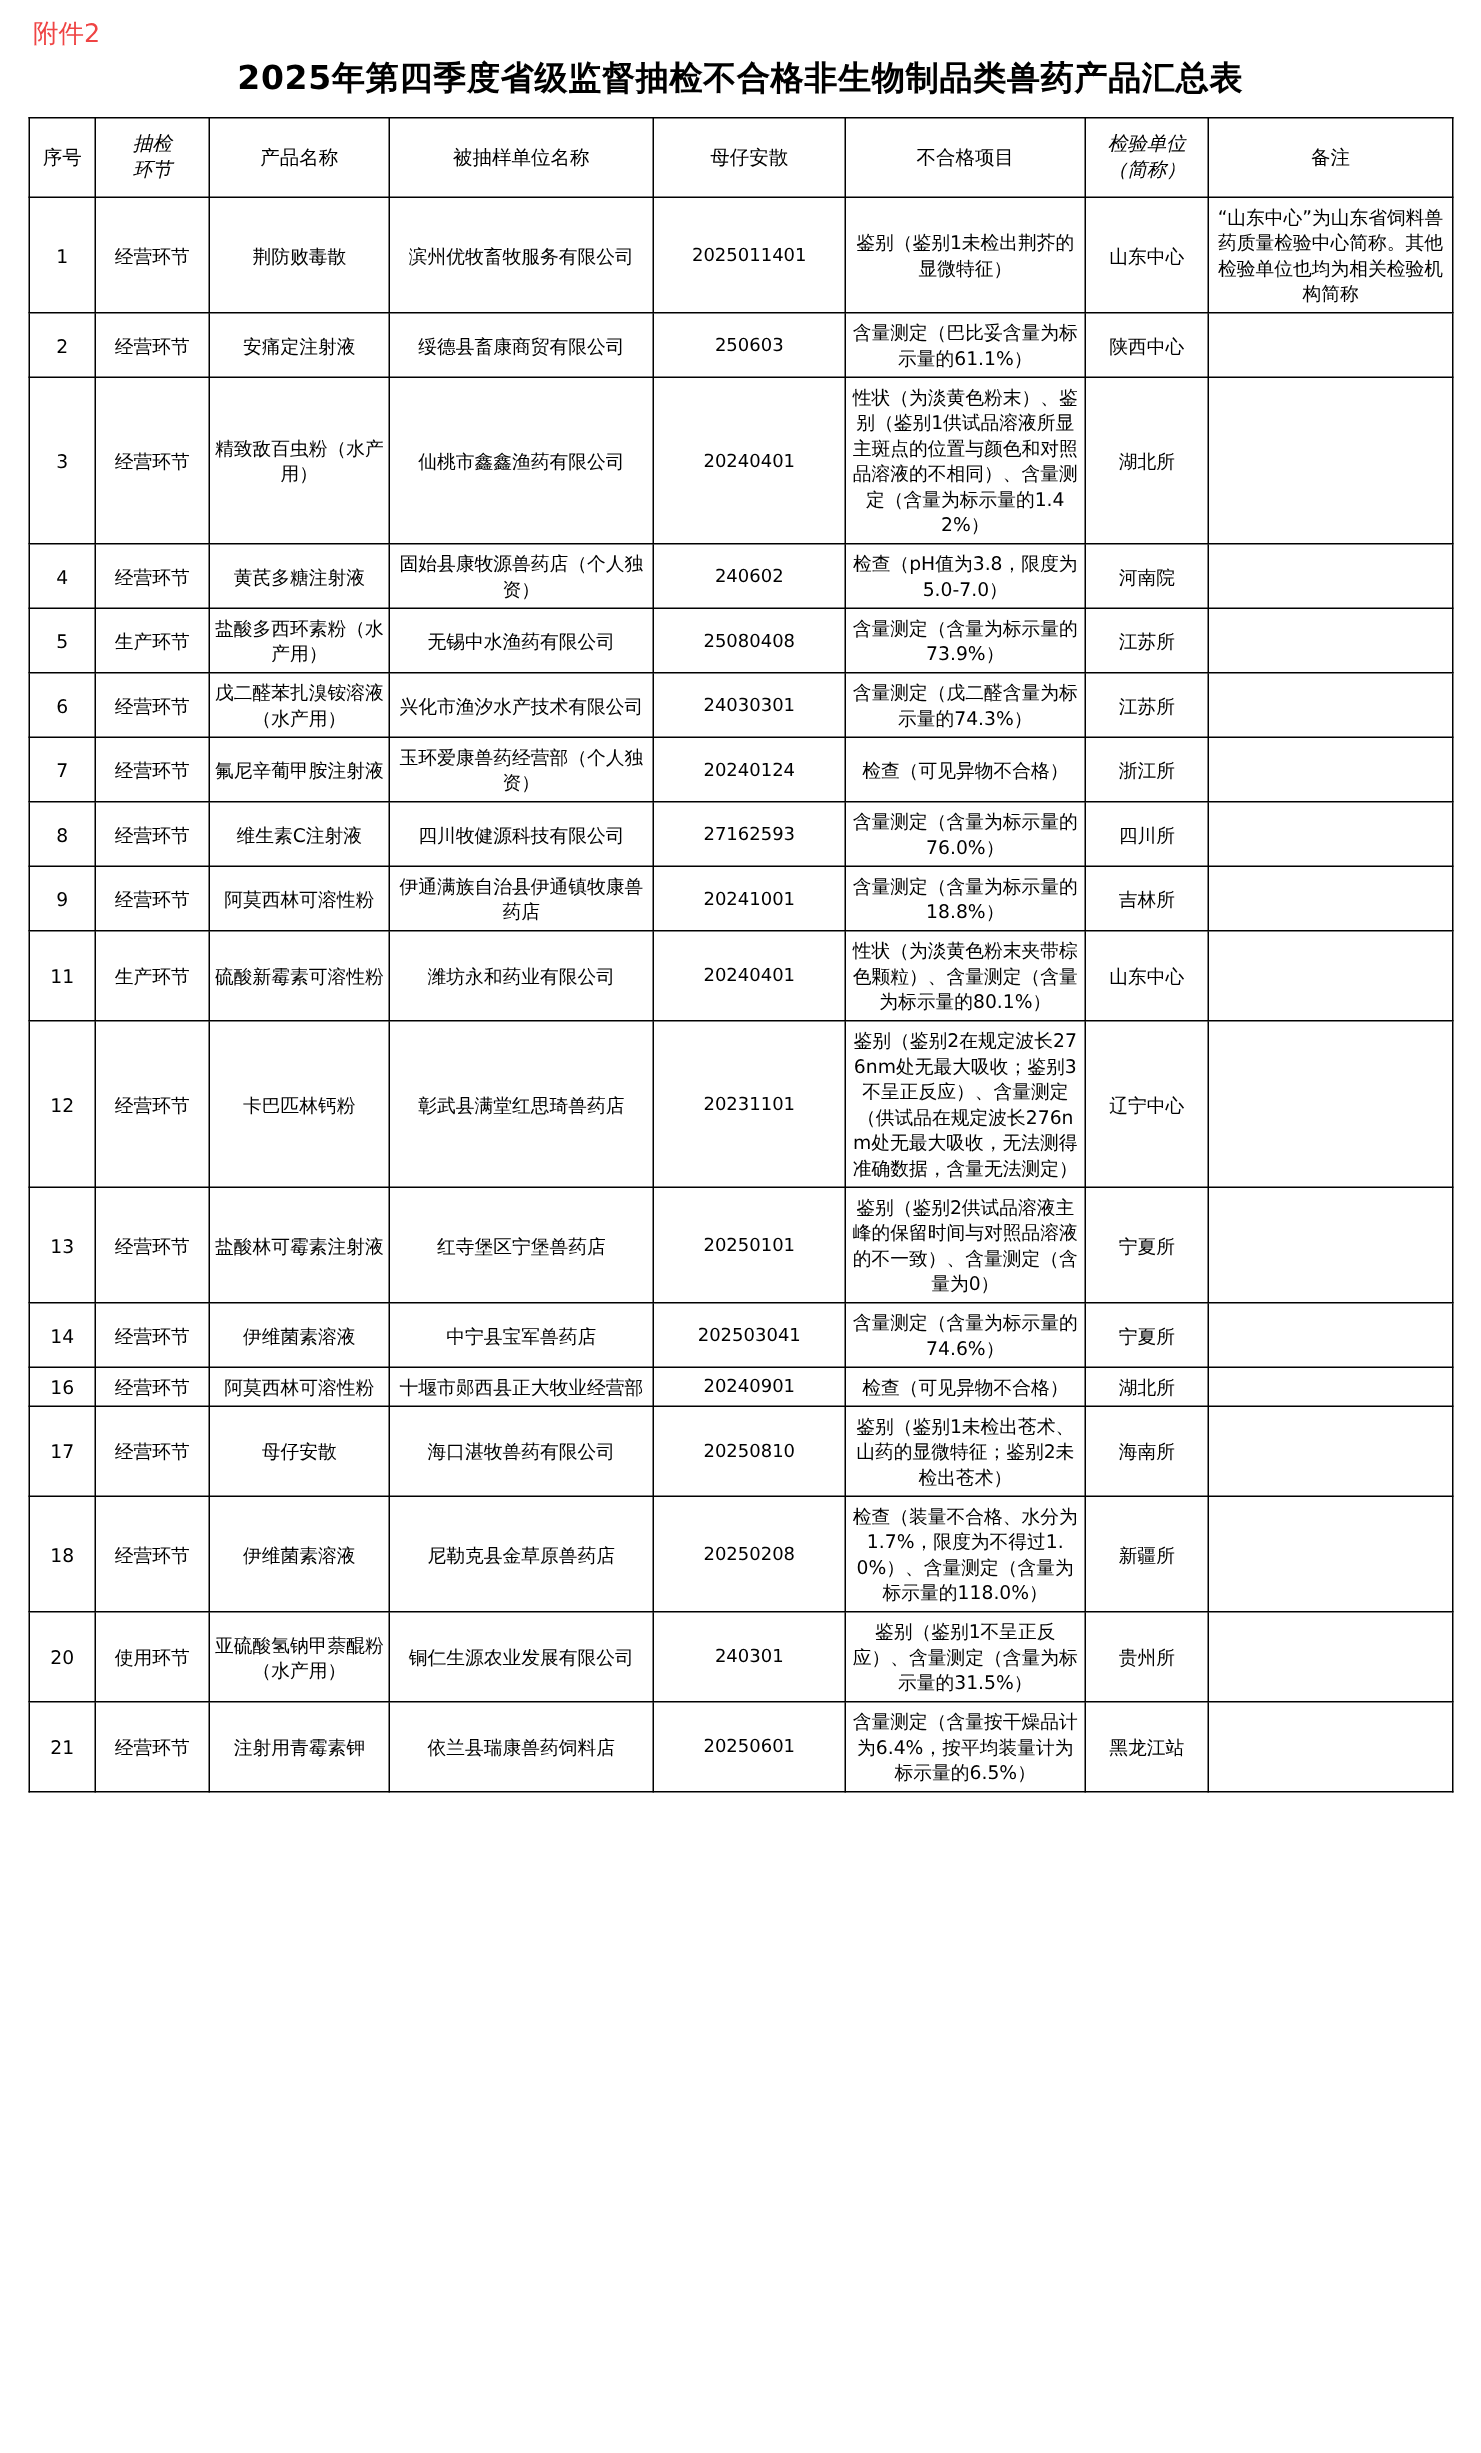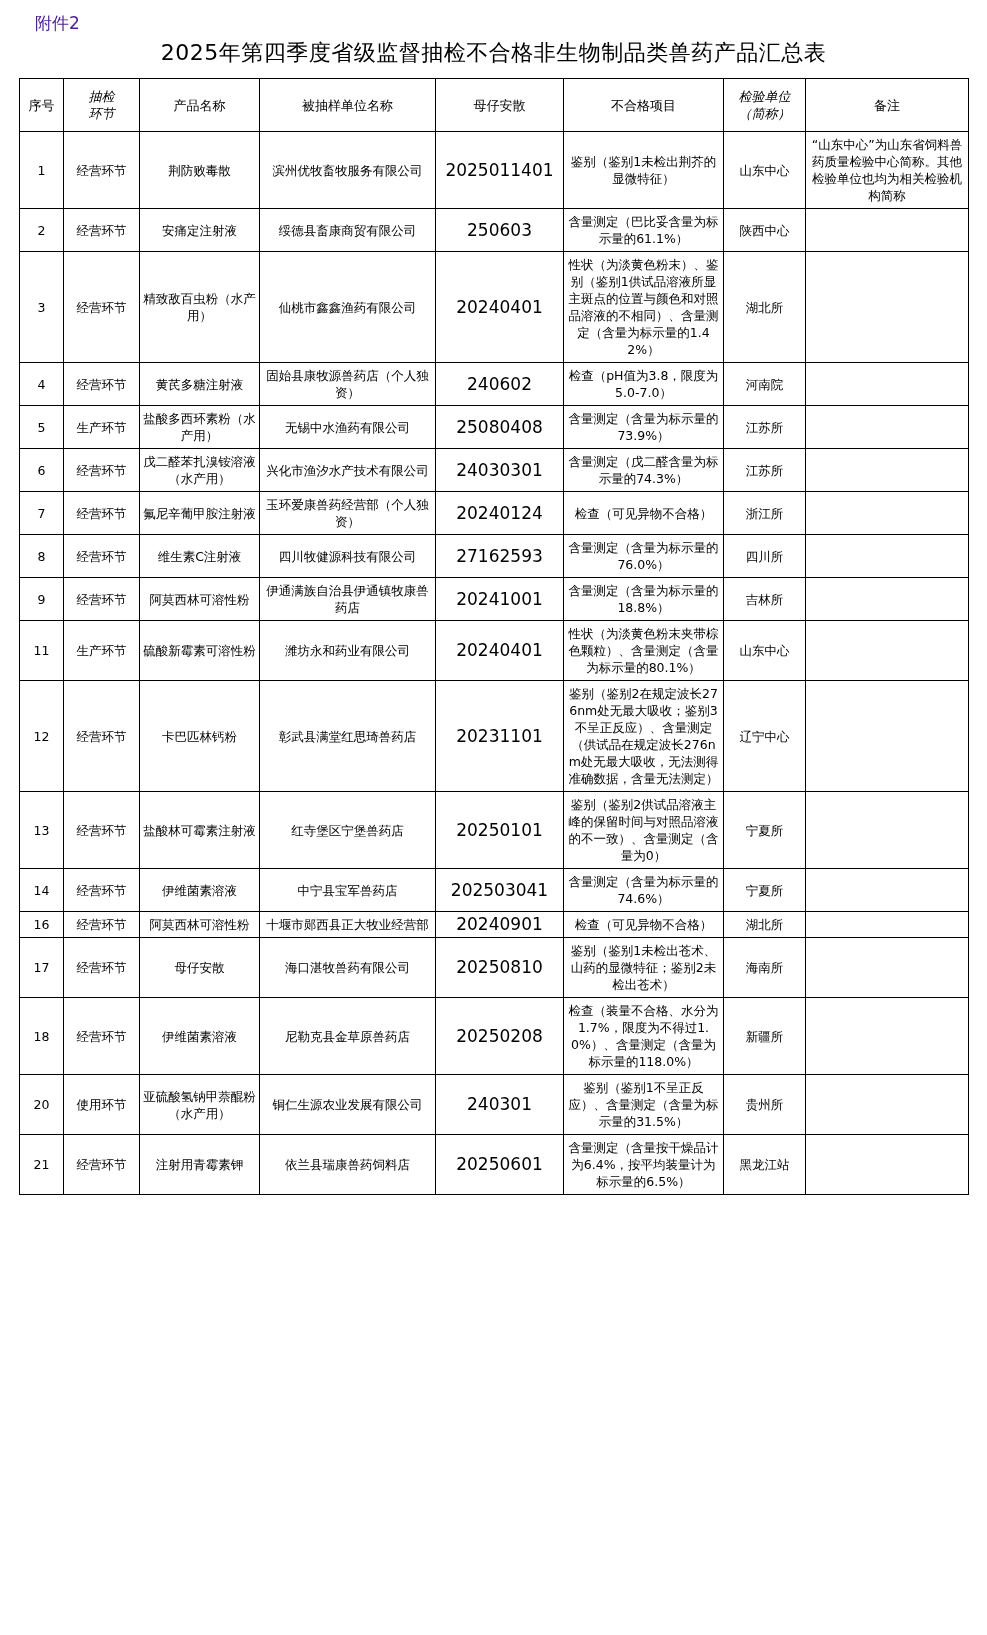--- a/index.html
+++ b/index.html
@@ -16,35 +16,35 @@
   }
   .page {
     position: relative;
     width: 987px;
     height: 1635px;
     box-sizing: border-box;
     padding: 0;
   }
   .attachment-label {
     position: absolute;
-    left: 35px;
+    left: 22px;
     top: 12px;
     font-size: 17px;
     line-height: 22px;
-    color: #4c1d95;
+    color: #ef4444;
     letter-spacing: 0px;
   }
   .doc-title {
     position: absolute;
     left: 0;
     top: 38px;
     width: 987px;
     text-align: center;
     font-size: 22px;
-    font-weight: normal;
+    font-weight: bold;
     line-height: 30px;
     letter-spacing: 0.5px;
   }
   table.report {
     position: absolute;
     left: 19px;
     top: 78px;
     width: 949px;
     border-collapse: collapse;
     table-layout: fixed;
@@ -67,21 +67,21 @@
   col.c-idx      { width: 44px; }
   col.c-stage    { width: 76px; }
   col.c-product  { width: 120px; }
   col.c-unit     { width: 176px; }
   col.c-batch    { width: 128px; }
   col.c-item     { width: 160px; }
   col.c-lab      { width: 82px; }
   col.c-remark   { width: 163px; }
 
   td.col-idx     { font-size: 12.5px; }
-  td.col-batch   { font-size: 17px; }
+  td.col-batch   { font-size: 12px; }
   td.col-item    { text-align: left; padding-left: 6px; padding-right: 6px; }
   td.col-remark  { text-align: left; padding-left: 6px; padding-right: 6px; line-height: 18px; }
   td.col-remark.empty { text-align: center; }
   .hdr-two-line  { display: block; font-style: italic; }
 </style>
 </head>
 <body>
 
 <div class="page">
 

